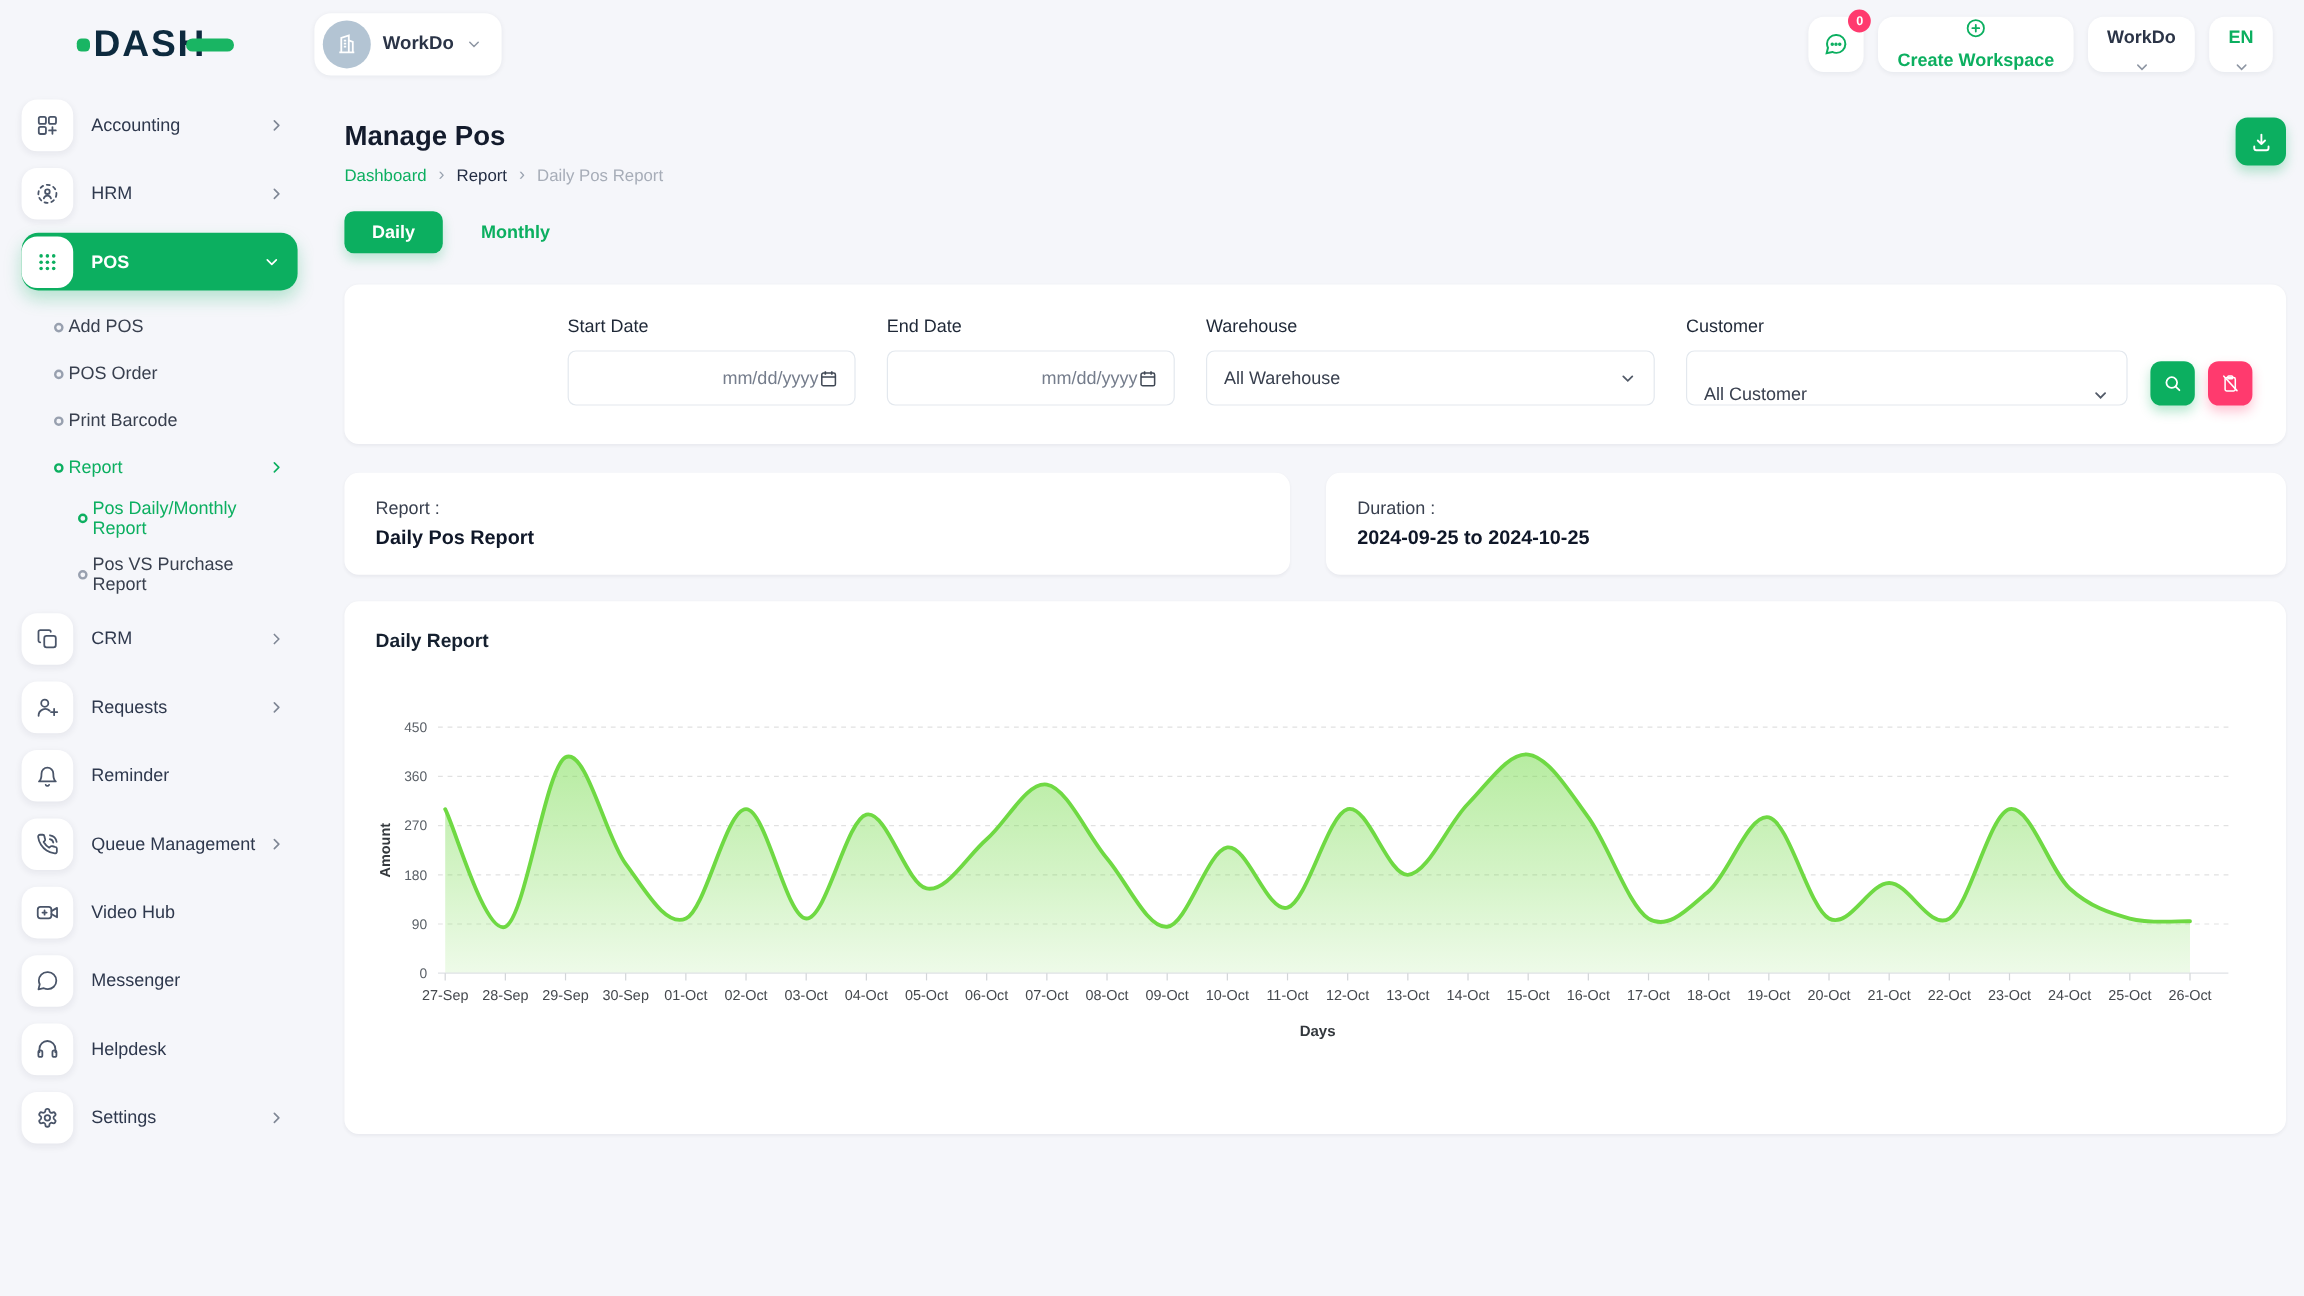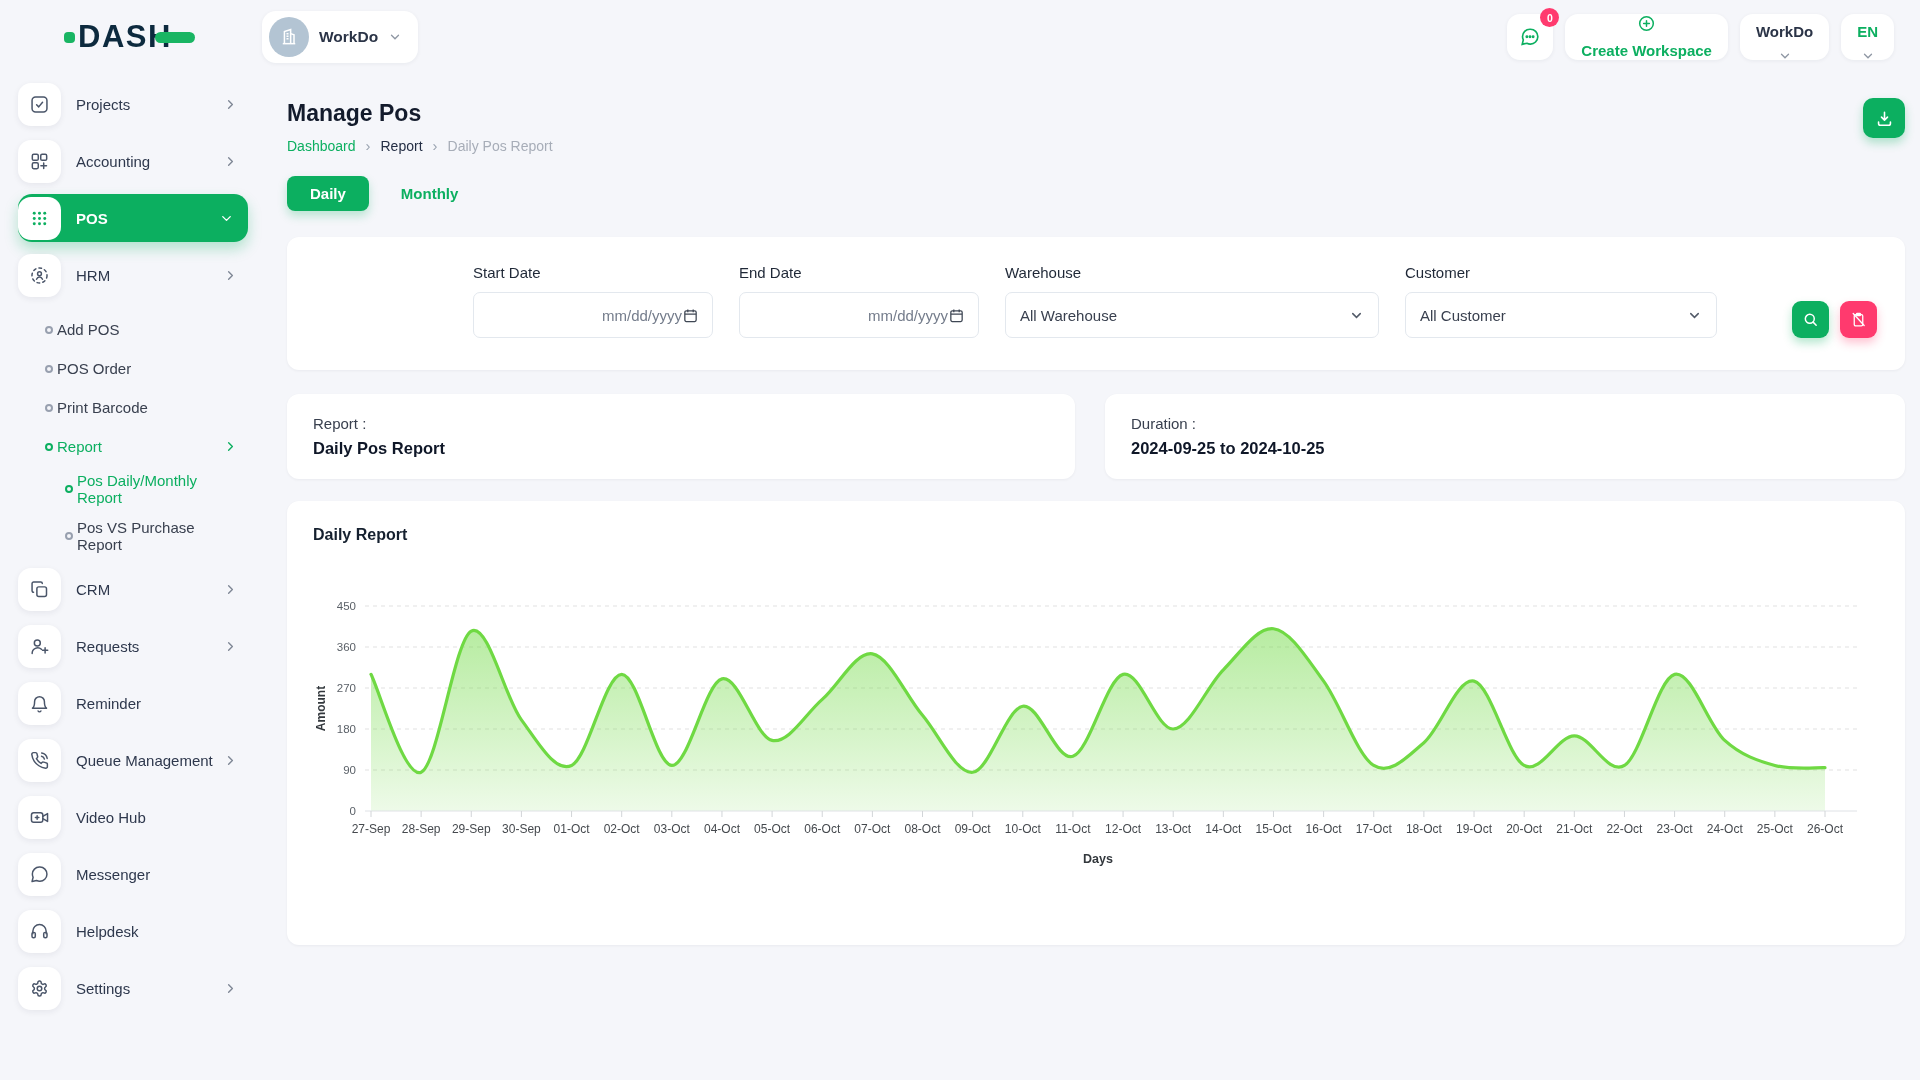--- a/index.html
+++ b/index.html
@@ -86,21 +86,21 @@
   .field { margin-right:26px; }
   .field label { display:block; font-size:15px; font-weight:500; color:#1f2837; margin-bottom:11px; }
   .inputbox { height:46px; border:1px solid #e3e8ee; border-radius:7px; display:flex; align-items:center;
     padding:0 13px; background:#fff; cursor:text; }
   .inputbox.date { width:240px; justify-content:flex-end; }
   .inputbox .ph { color:#757d8c; font-size:15px; }
   .selectbox { height:46px; border:1px solid #e3e8ee; border-radius:7px; display:flex; align-items:center;
     justify-content:space-between; padding:0 14px; cursor:pointer; background:#fff; }
   .selectbox .val { font-size:15px; color:#39404f; }
   .w-warehouse { width:374px; }
-  .w-customer { width:312px; }
+  .w-customer { width:368px;align-items:flex-end; }
   .filter-actions { margin-left:auto; display:flex; gap:11px; }
   .filter-actions .sq-btn { width:37px; height:37px; border-radius:9px; }
 
   
   .summary-row { display:flex; gap:30px; margin-top:24px; }
   .sum-card { padding:21px 26px; }
   .sum-card.report { width:788px; flex:0 0 788px; }
   .sum-card.duration { flex:1; }
   .sum-label { font-size:15px; color:#39404f; }
   .sum-value { font-size:16.5px; font-weight:bold; color:#0f1728; margin-top:7px; }
@@ -188,41 +188,42 @@
       </span>
     </button>
   </div>
 </div>
 
 <div class="main">
   <nav class="sidebar">
       <div class="side-item">
         <span class="tile">
           <svg viewBox="0 0 24 24" fill="none" stroke="currentColor" stroke-width="1.7" stroke-linecap="round" stroke-linejoin="round">
-            <rect x="3.5" y="3.5" width="17" height="17" rx="4"></rect>
-            <path d="M8.7 12.3l2.4 2.4 4.4-5.2"></path>
-          </svg>
-        </span>
-        <span class="side-label">Projects</span>
-        <span class="chev">
-          <svg width="15" height="15" viewBox="0 0 24 24" fill="none" stroke="currentColor" stroke-width="2.2" stroke-linecap="round" stroke-linejoin="round">
-            <polyline points="9 6 15 12 9 18"></polyline>
-          </svg>
-        </span>
-      </div>
-      <div class="side-item">
-        <span class="tile">
-          <svg viewBox="0 0 24 24" fill="none" stroke="currentColor" stroke-width="1.7" stroke-linecap="round" stroke-linejoin="round">
             <rect x="3.8" y="3.8" width="6.8" height="6.8" rx="1.6"></rect>
             <rect x="3.8" y="13.4" width="6.8" height="6.8" rx="1.6"></rect>
             <rect x="13.4" y="3.8" width="6.8" height="6.8" rx="1.6"></rect>
             <path d="M16.8 13.6v6.4M13.6 16.8h6.4"></path>
           </svg>
         </span>
         <span class="side-label">Accounting</span>
+        <span class="chev">
+          <svg width="15" height="15" viewBox="0 0 24 24" fill="none" stroke="currentColor" stroke-width="2.2" stroke-linecap="round" stroke-linejoin="round">
+            <polyline points="9 6 15 12 9 18"></polyline>
+          </svg>
+        </span>
+      </div>
+      <div class="side-item">
+        <span class="tile">
+          <svg viewBox="0 0 24 24" fill="none" stroke="currentColor" stroke-width="1.7" stroke-linecap="round" stroke-linejoin="round">
+            <circle cx="12" cy="12" r="8.6" stroke-dasharray="3 3.6"></circle>
+            <circle cx="12" cy="10" r="2.2"></circle>
+            <path d="M8.6 16.3c.7-1.8 1.9-2.6 3.4-2.6s2.7.8 3.4 2.6"></path>
+          </svg>
+        </span>
+        <span class="side-label">HRM</span>
         <span class="chev">
           <svg width="15" height="15" viewBox="0 0 24 24" fill="none" stroke="currentColor" stroke-width="2.2" stroke-linecap="round" stroke-linejoin="round">
             <polyline points="9 6 15 12 9 18"></polyline>
           </svg>
         </span>
       </div>
       <div class="side-item active">
         <span class="tile">
           <svg viewBox="0 0 24 24" fill="none" stroke="currentColor" stroke-width="1.7" stroke-linecap="round" stroke-linejoin="round">
             <g fill="currentColor" stroke="none">
@@ -235,35 +236,20 @@
               <circle cx="6" cy="18" r="1.7"></circle>
               <circle cx="12" cy="18" r="1.7"></circle>
               <circle cx="18" cy="18" r="1.7"></circle>
             </g>
           </svg>
         </span>
         <span class="side-label">POS</span>
         <span class="chev">
           <svg width="15" height="15" viewBox="0 0 24 24" fill="none" stroke="currentColor" stroke-width="2.2" stroke-linecap="round" stroke-linejoin="round">
             <polyline points="6 9 12 15 18 9"></polyline>
-          </svg>
-        </span>
-      </div>
-      <div class="side-item">
-        <span class="tile">
-          <svg viewBox="0 0 24 24" fill="none" stroke="currentColor" stroke-width="1.7" stroke-linecap="round" stroke-linejoin="round">
-            <circle cx="12" cy="12" r="8.6" stroke-dasharray="3 3.6"></circle>
-            <circle cx="12" cy="10" r="2.2"></circle>
-            <path d="M8.6 16.3c.7-1.8 1.9-2.6 3.4-2.6s2.7.8 3.4 2.6"></path>
-          </svg>
-        </span>
-        <span class="side-label">HRM</span>
-        <span class="chev">
-          <svg width="15" height="15" viewBox="0 0 24 24" fill="none" stroke="currentColor" stroke-width="2.2" stroke-linecap="round" stroke-linejoin="round">
-            <polyline points="9 6 15 12 9 18"></polyline>
           </svg>
         </span>
       </div>
       <div class="submenu">
         <div class="sub-item">
           <span class="ring"></span>
           <span class="sub-label">Add POS</span>
         </div>
         <div class="sub-item">
           <span class="ring"></span>

